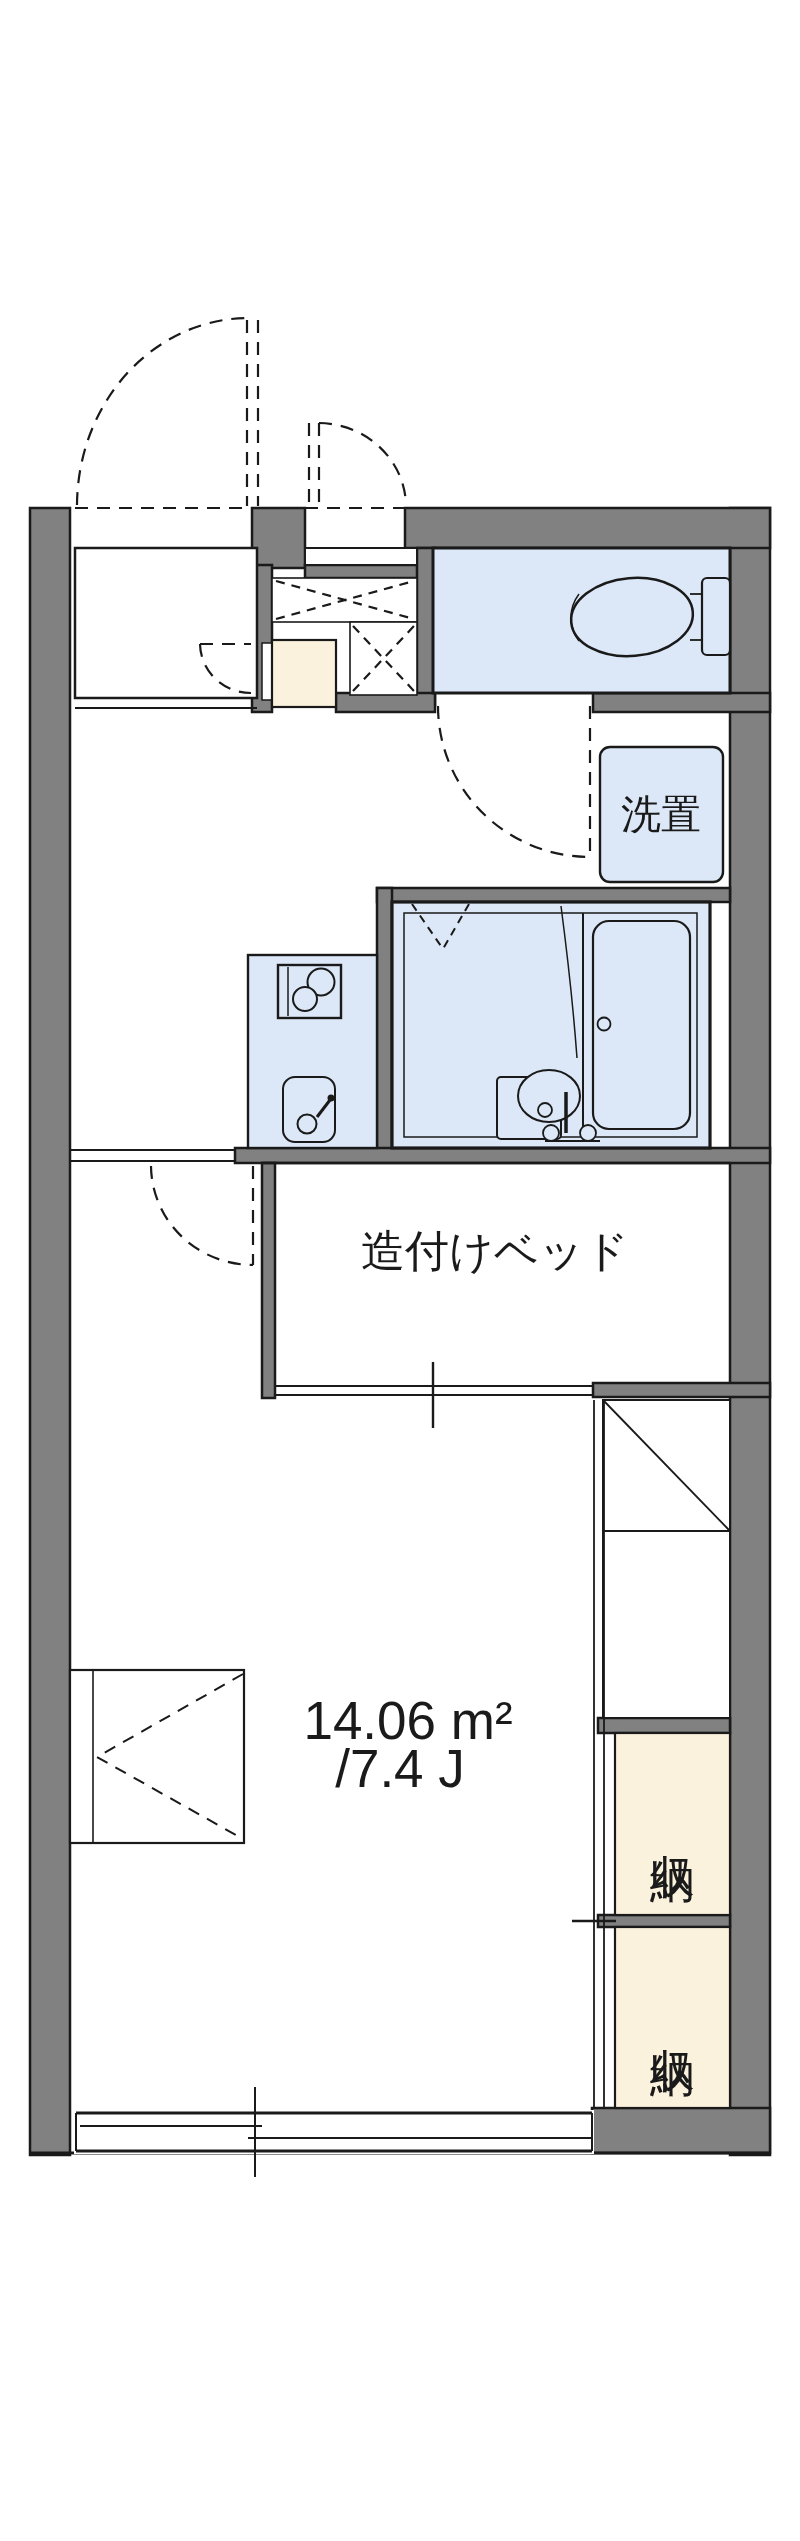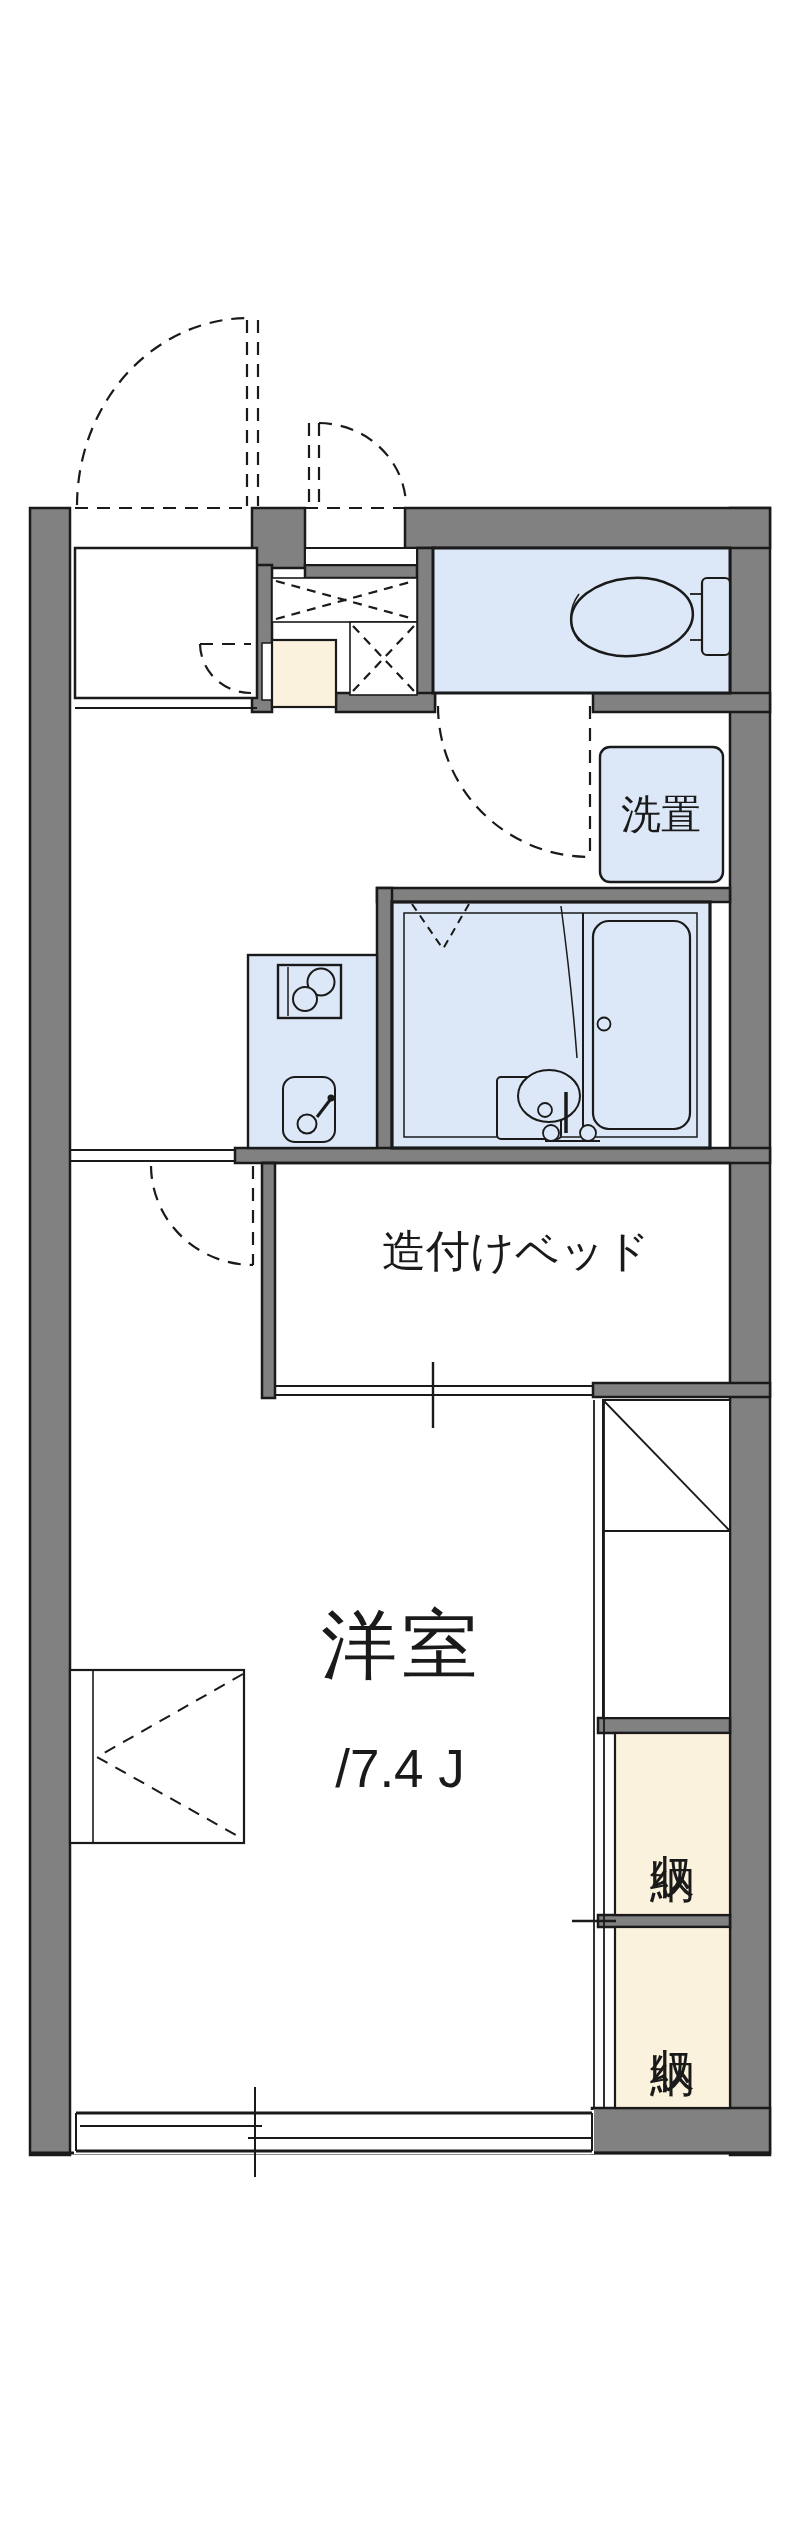--- a/index.html
+++ b/index.html
@@ -168,19 +168,19 @@
       <path d="M 151,1166 A 102 100 0 0 0 253,1265"></path>
     </g>
   </g>
   <g stroke="var(--line)" stroke-width="2">
     <line x1="70" y1="1150" x2="235" y2="1150"></line>
     <line x1="70" y1="1161" x2="235" y2="1161"></line>
   </g>
 </svg>
 
 <div class="lbl fs40" style="left:661px;top:815px;">洗置</div>
-<div class="lbl fs45" style="left:516px;top:1251px;">造付けベッド</div>
-<div class="lbl fs76" style="left:402px;top:1645px;">洋室</div>
+<div class="lbl fs45" style="left:495px;top:1251px;">造付けベッド</div>
+<div class="lbl fs54" style="left:408px;top:1721px;">14.06 m²</div>
 <div class="lbl fs54" style="left:400px;top:1769px;">/7.4 J</div>
 <div class="lbl vert fs46" style="left:672px;top:1824px;">収納</div>
 <div class="lbl vert fs46" style="left:672px;top:2018px;">収納</div>
 
 </div>
 
 </body></html>

